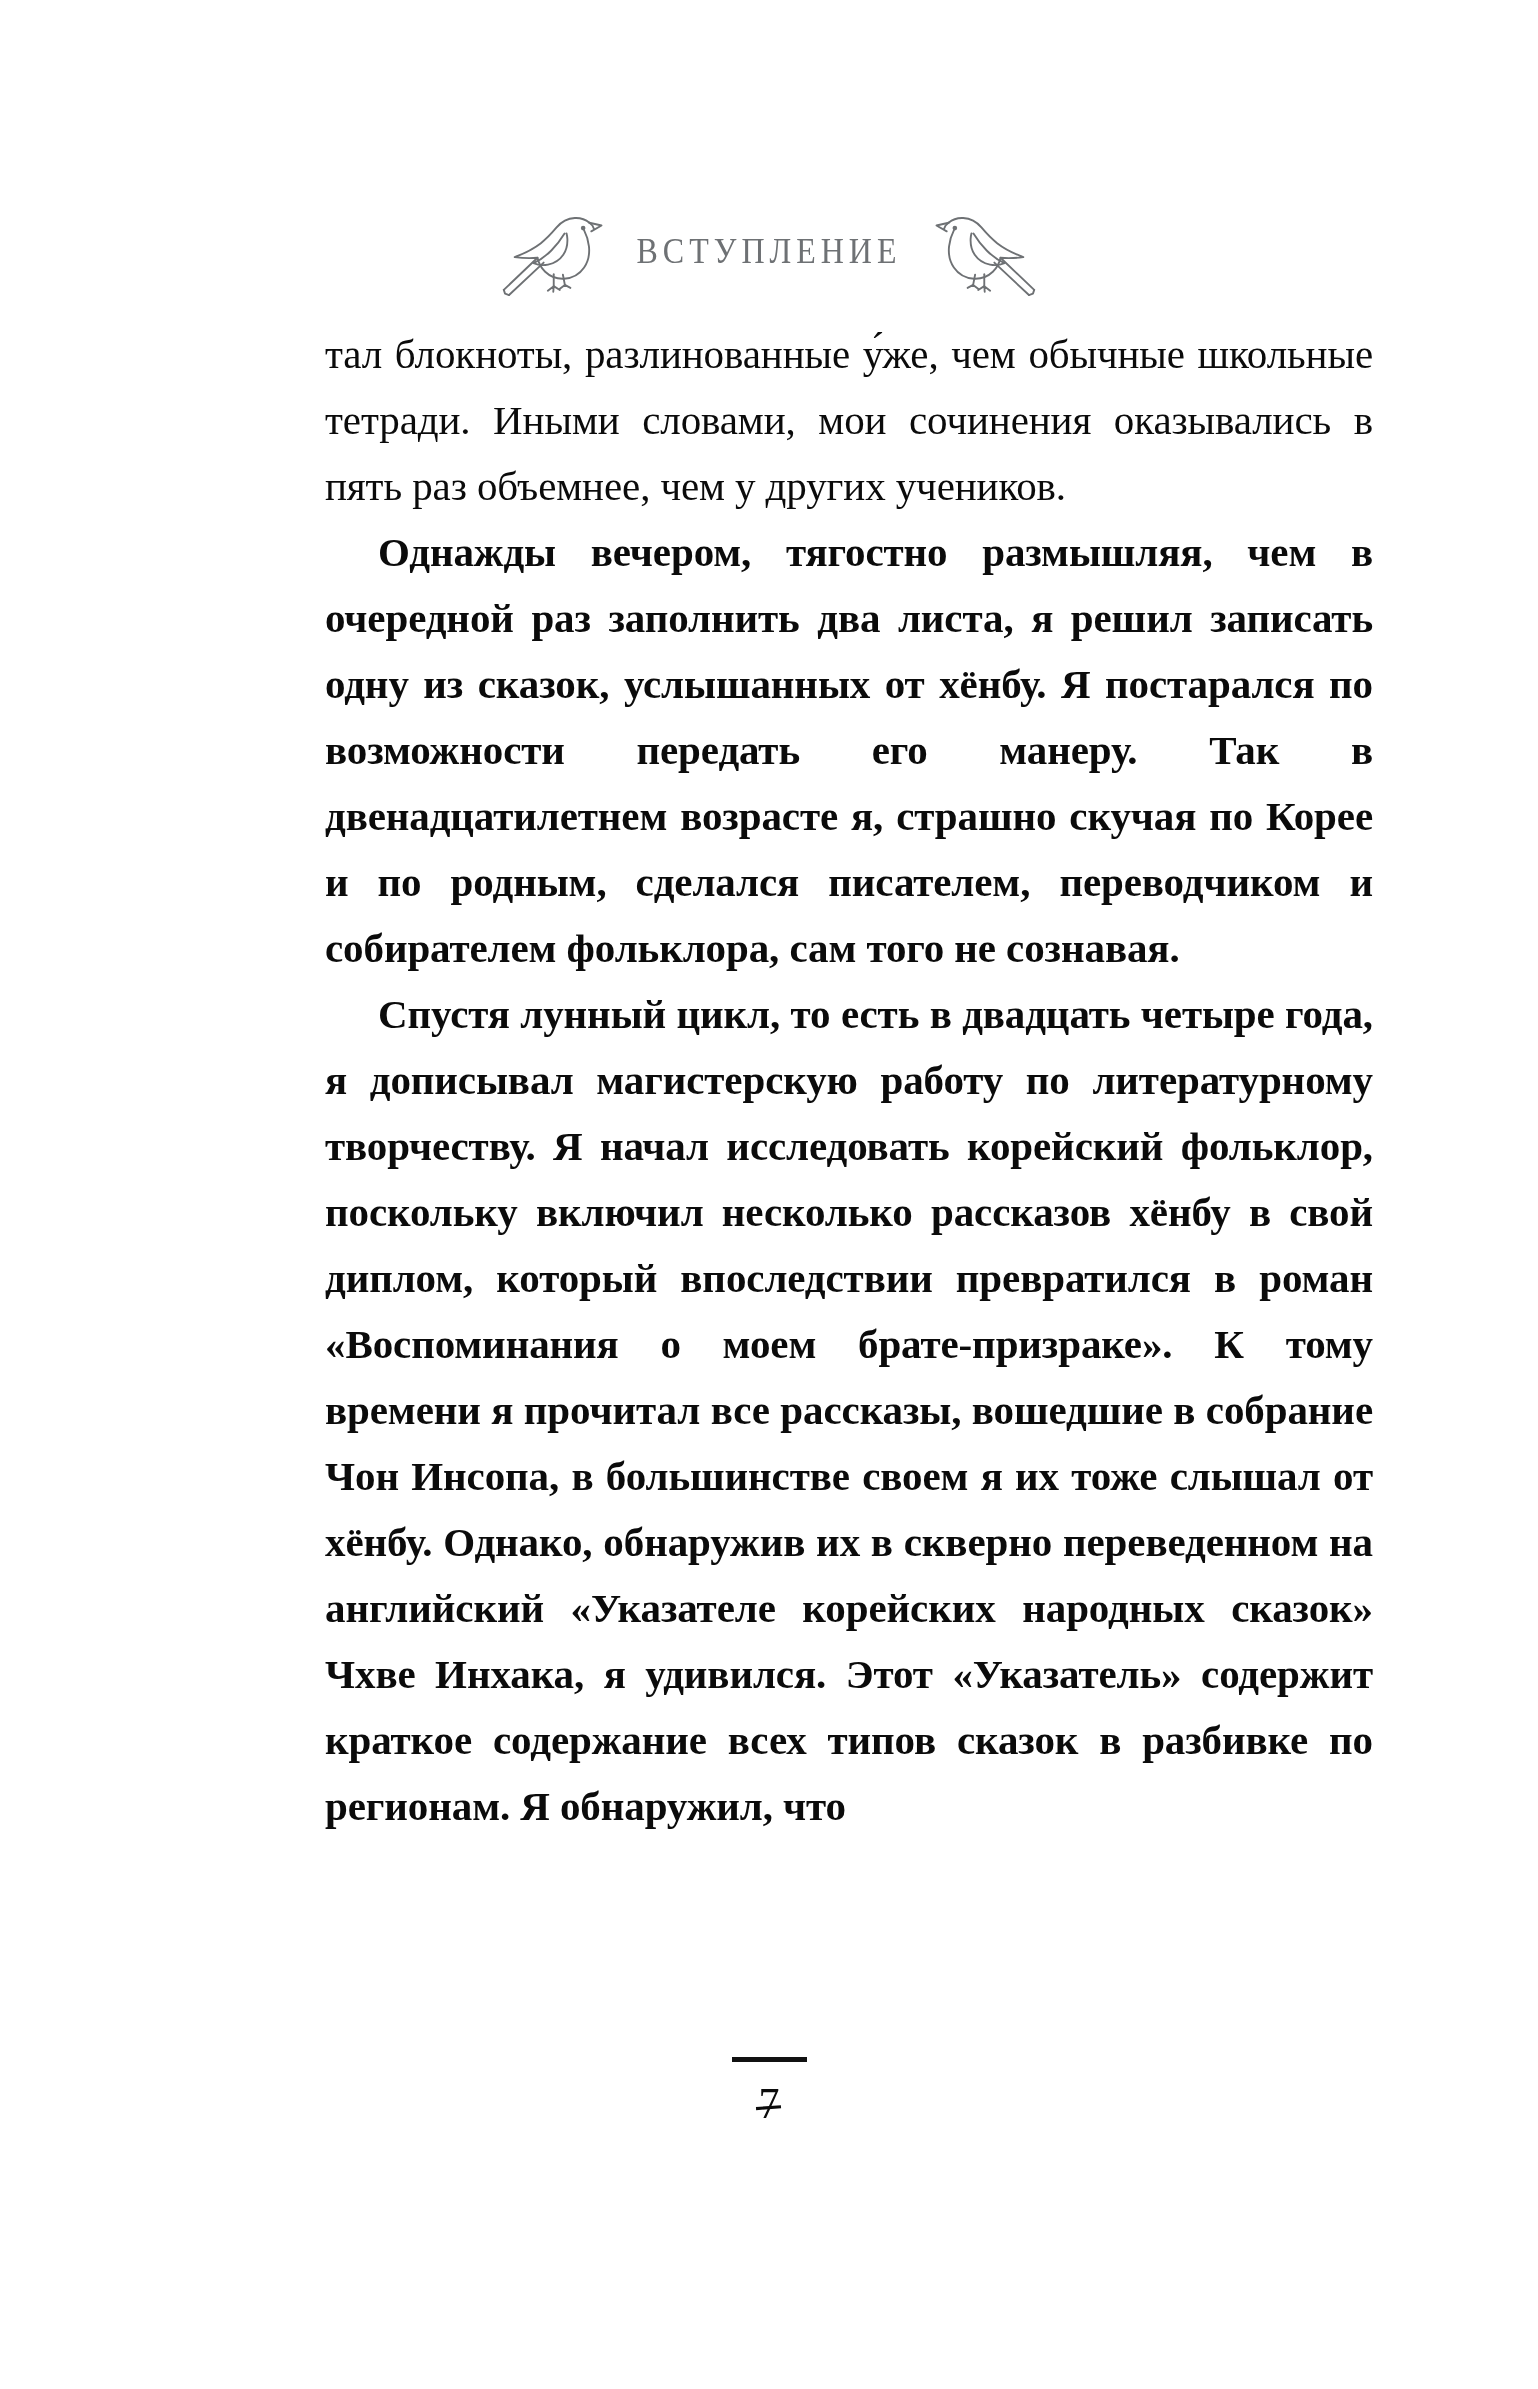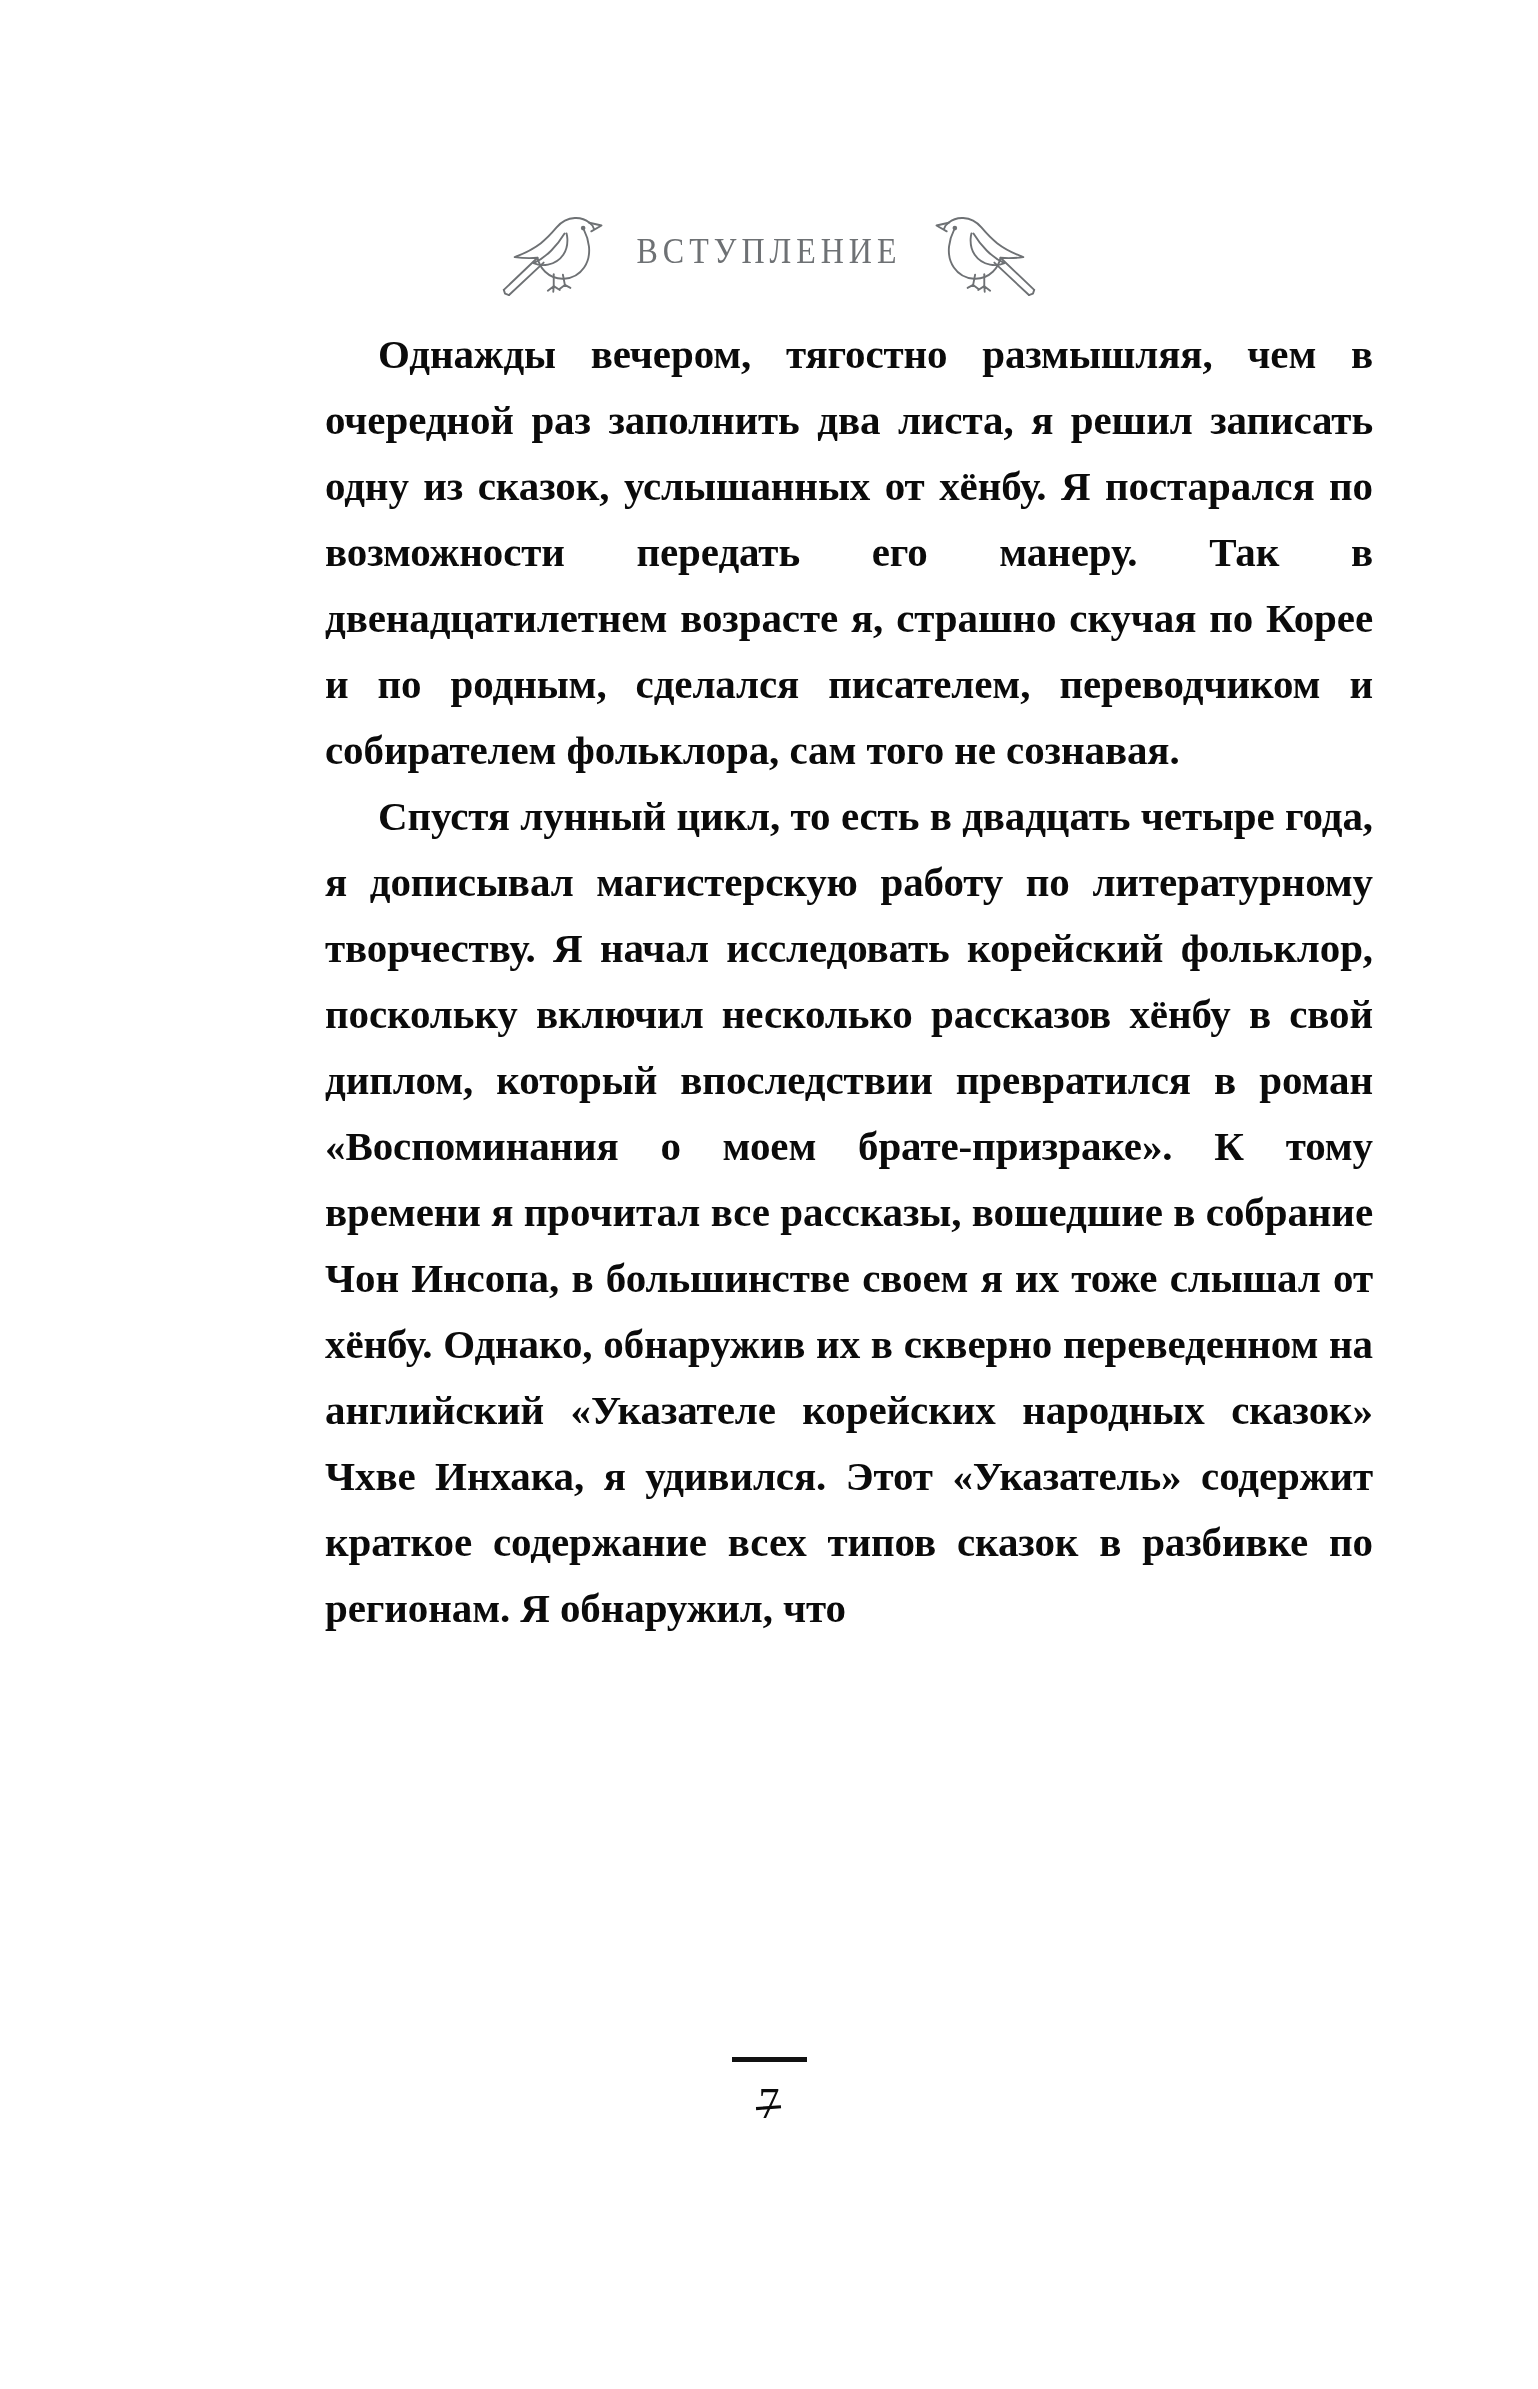--- a/index.html
+++ b/index.html
@@ -175,20 +175,21 @@
         <path d="M62.5 76.2v13.4"></path>
         <path d="M62.5 89.6l-6.6 5.1M62.5 89.6l6.8 4.4M62.5 89.6l-.5 6.3"></path>
         <path d="M72.8 76.8l2.2 11.4"></path>
         <path d="M75 88.2l-5.6 4.2M75 88.2l6.2 3.4"></path>
       </svg>
     </span>
 
   </div>
 
   <div class="textblock">
+    <p class="para">тал блокноты, разлинованные у́же, чем обычные школьные тетради. Иными словами, мои сочинения оказывались в пять раз объемнее, чем у других учеников.</p>
     <p class="para indent">Однажды вечером, тягостно размышляя, чем в очередной раз заполнить два листа, я решил записать одну из сказок, услышанных от хёнбу. Я постарался по возможности передать его манеру. Так в двенадцатилетнем возрасте я, страшно скучая по Корее и по родным, сделался писателем, переводчиком и собирателем фольклора, сам того не сознавая.</p>
     <p class="para indent">Спустя лунный цикл, то есть в двадцать четыре года, я дописывал магистерскую работу по литературному творчеству. Я начал исследовать корейский фольклор, поскольку включил несколько рассказов хёнбу в свой диплом, который впоследствии превратился в роман «Воспоминания о моем брате-призраке». К тому времени я прочитал все рассказы, вошедшие в собрание Чон Инсопа, в большинстве своем я их тоже слышал от хёнбу. Однако, обнаружив их в скверно переведенном на английский «Указателе корейских народных сказок» Чхве Инхака, я удивился. Этот «Указатель» содержит краткое содержание всех типов сказок в разбивке по регионам. Я обнаружил, что</p>
   </div>
 
   <div class="folio">
     <div class="folio-rule"></div>
     <div class="folio-number">
       <span>7</span>
       <span class="strike"></span>
     </div>

